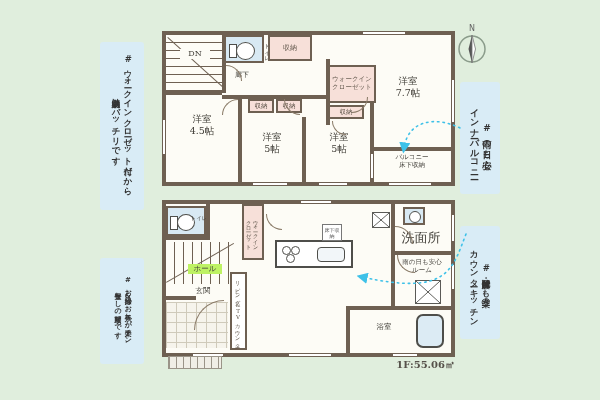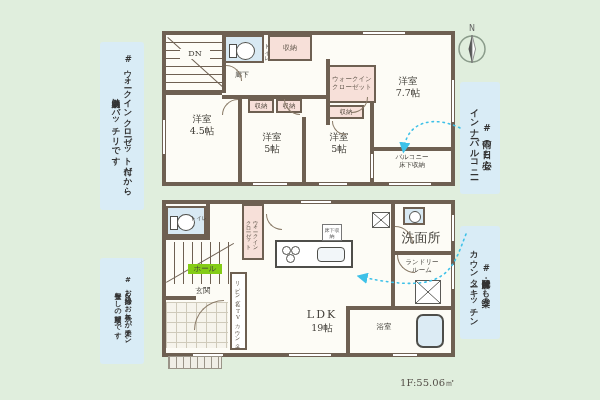--- a/index.html
+++ b/index.html
@@ -155,21 +155,21 @@
       <i class="toilet-bowl" style="left:9px;top:6px;width:16px;height:15px;"></i>
     </div>
     <div class="lbl" style="left:22px;top:11px;width:22px;font-size:5.5px;">トイレ</div>
     <i class="w" style="left:0;top:32px;width:44px;height:4px;"></i>
     <i class="w" style="left:40px;top:0;width:4px;height:36px;"></i>
 
     <div class="stairs1" style="left:0;top:38px;width:70px;height:42px;">
       <i class="diag" style="left:0;top:40px;width:78px;transform:rotate(-30deg);"></i>
     </div>
     <div class="lbl" style="left:74px;top:46px;width:22px;font-size:8px;">UP</div>
-    <div class="lbl" style="left:22px;top:60px;width:34px;font-size:7.5px;background:#84cc16;">ホール</div>
+    <div class="lbl" style="left:22px;top:60px;width:34px;font-size:7.5px;background:#bef264;">ホール</div>
 
     <i class="w" style="left:0;top:92px;width:30px;height:4px;"></i>
     <div class="lbl" style="left:22px;top:82px;width:30px;font-size:7.5px;">玄関</div>
     <div class="porch" style="left:0;top:98px;width:62px;height:46px;"></div>
     <i class="arc" style="left:28px;top:96px;width:30px;height:30px;transform:rotate(90deg);"></i>
     <i class="win" style="left:26px;top:149px;width:32px;height:4px;"></i>
 
     <div class="pink vbox" style="left:76px;top:0;width:22px;height:56px;font-size:5.5px;">
       <span>ウォークイン</span>
       <span>クローゼット</span>
@@ -185,54 +185,50 @@
       <i style="position:absolute;left:14px;top:4px;width:7px;height:7px;border:1.2px solid #4e4e4a;border-radius:50%;"></i>
       <i style="position:absolute;left:9px;top:12px;width:7px;height:7px;border:1.2px solid #4e4e4a;border-radius:50%;"></i>
       <i style="position:absolute;left:40px;top:5px;width:26px;height:13px;border:1.5px solid #4e4e4a;border-radius:4px;background:#f2f6f9;"></i>
     </div>
     <div style="position:absolute;left:156px;top:20px;width:20px;height:17px;border:1.5px solid #777;box-sizing:border-box;
                 display:flex;align-items:center;justify-content:center;text-align:center;background:#fff;">
       <span style="font-size:5px;line-height:1.2;color:#555;">床下収納</span>
     </div>
     <i class="xbox" style="left:206px;top:8px;width:18px;height:16px;"></i>
 
-    <div class="lbl" style="left:124px;top:104px;width:64px;">
-      <span style="display:block;font-size:11px;letter-spacing:2px;">LDK</span>
-      <span style="display:block;font-size:9.5px;">19帖</span>
-    </div>
 
     <i class="w" style="left:225px;top:0;width:4px;height:102px;"></i>
     <i class="w" style="left:229px;top:47px;width:56px;height:4px;"></i>
     <i class="w" style="left:180px;top:102px;width:105px;height:4px;"></i>
     <i class="w" style="left:180px;top:106px;width:4px;height:43px;"></i>
 
     <div class="blue" style="left:237px;top:3px;width:22px;height:18px;">
       <i style="position:absolute;left:4px;top:2px;width:10px;height:10px;border:1.3px solid #4e4e4a;border-radius:50%;background:#fff;"></i>
     </div>
     <div class="lbl" style="left:229px;top:26px;width:52px;font-size:13px;">洗面所</div>
     <i class="arc" style="left:229px;top:22px;width:18px;height:18px;transform:rotate(180deg);"></i>
 
     <div class="lbl" style="left:229px;top:54px;width:54px;font-size:6.5px;">
-      <span style="display:block">ランドリー</span>
+      <span style="display:block">雨の日も安心</span>
       <span style="display:block">ルーム</span>
     </div>
     <i class="xbox" style="left:249px;top:76px;width:26px;height:24px;"></i>
     <i class="arc" style="left:231px;top:51px;width:18px;height:18px;"></i>
 
     <div class="lbl" style="left:198px;top:118px;width:40px;font-size:7.5px;">浴室</div>
     <div style="position:absolute;left:250px;top:110px;width:28px;height:34px;border:2px solid #4e4e4a;
                 border-radius:7px;background:#dcebf4;box-sizing:border-box;"></div>
 
     <i class="win" style="left:134px;top:-4px;width:32px;height:4px;"></i>
     <i class="win" style="left:285px;top:10px;width:4px;height:28px;"></i>
     <i class="win" style="left:285px;top:60px;width:4px;height:26px;"></i>
     <i class="win" style="left:122px;top:149px;width:44px;height:4px;"></i>
     <i class="win" style="left:226px;top:149px;width:26px;height:4px;"></i>
   </div>
-  <div class="area-lbl" style="left:351px;top:376px;width:104px;">1F:55.06㎡</div>
+  <div class="area-lbl" style="left:351px;top:358px;width:104px;font-weight:bold;">1F:55.06㎡</div>
   <div class="steps" style="left:168px;top:356px;width:54px;height:13px;"></div>
 
   <svg style="position:absolute;left:0;top:0;pointer-events:none;" width="600" height="400">
     <defs>
       <marker id="ah" markerWidth="7" markerHeight="7" refX="3.5" refY="3.5" orient="auto">
         <path d="M0,0 L7,3.5 L0,7 z" fill="#3ec1e8"></path>
       </marker>
     </defs>
     <path d="M 460 128 C 436 116 408 120 404 148" fill="none" stroke="#3ec1e8" stroke-width="1.6" stroke-dasharray="1.5 4" stroke-linecap="round" marker-end="url(#ah)"></path>
     <path d="M 466 234 C 452 270 448 296 362 277" fill="none" stroke="#3ec1e8" stroke-width="1.6" stroke-dasharray="1.5 4" stroke-linecap="round" marker-end="url(#ah)"></path>

